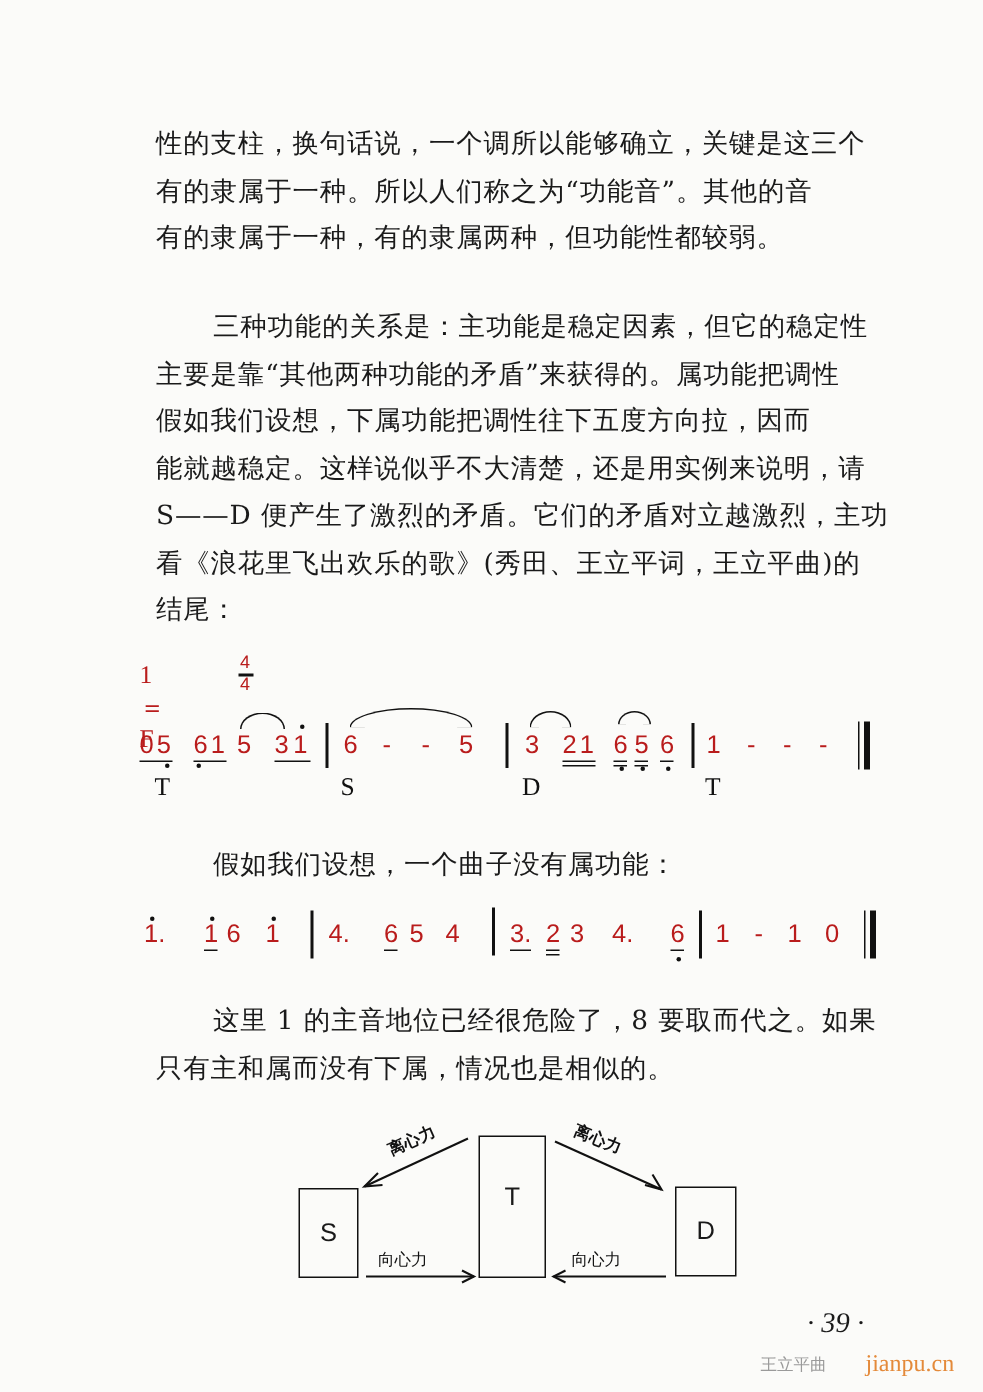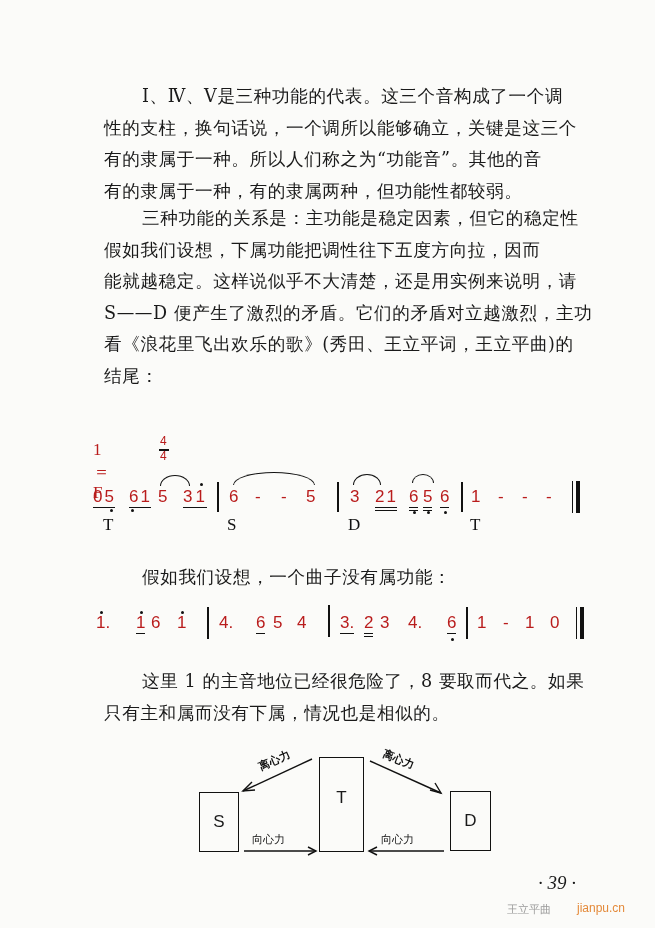--- a/index.html
+++ b/index.html
@@ -18,28 +18,28 @@
   .bar { position:absolute; width:1.6px; background:#111; }
   .tie { position:absolute; border:1.5px solid #111; border-bottom:none; border-radius:50% 50% 0 0 / 100% 100% 0 0; }
   .func { position:absolute; font-family:"Liberation Serif",serif; font-size:17px; font-weight:normal; color:#111; }
   .box { position:absolute; border:1.6px solid #111; background:transparent; display:flex; align-items:center; justify-content:center; font-family:"Liberation Sans",sans-serif; font-size:17px; }
   .lbl { position:absolute; font-family:"DejaVu Sans",sans-serif; font-size:11px; font-weight:bold; color:#111; }
 </style>
 </head>
 <body>
 
 <div class="para" style="top:81px;">
-  <p class="indent">Ⅰ、Ⅳ、Ⅴ是三种功能的代表。这三个音构成了一个调</p>
   <p>性的支柱，换句话说，一个调所以能够确立，关键是这三个</p>
   <p>有的隶属于一种。所以人们称之为“功能音”。其他的音</p>
   <p>有的隶属于一种，有的隶属两种，但功能性都较弱。</p>
 </div>
 
 <div class="para" style="top:203px;">
   <p class="indent">三种功能的关系是：主功能是稳定因素，但它的稳定性</p>
+  <p>主要是靠“其他两种功能的矛盾”来获得的。属功能把调性</p>
   <p>假如我们设想，下属功能把调性往下五度方向拉，因而</p>
   <p>能就越稳定。这样说似乎不大清楚，还是用实例来说明，请</p>
   <p>S——D 便产生了激烈的矛盾。它们的矛盾对立越激烈，主功</p>
   <p>看《浪花里飞出欢乐的歌》(秀田、王立平词，王立平曲)的</p>
   <p>结尾：</p>
 </div>
 
 <div style="position:absolute;left:0;top:0;">
   <span class="jp" style="left:93px;top:440px;font-family:'Liberation Serif',serif;">1＝F</span>
   <span class="jp" style="left:160px;top:434px;font-size:12px;">4</span>
@@ -162,13 +162,13 @@
   </svg>
 
   <span class="lbl" style="left:258px;top:753px;transform:rotate(-24deg);">离心力</span>
   <span class="lbl" style="left:382px;top:752px;transform:rotate(22deg);">离心力</span>
   <span class="lbl" style="left:252px;top:832px;font-weight:normal;">向心力</span>
   <span class="lbl" style="left:381px;top:832px;font-weight:normal;">向心力</span>
 </div>
 
 <span style="position:absolute;left:538px;top:872px;font-family:'Liberation Serif',serif;font-style:italic;font-size:19px;">· 39 ·</span>
 <span style="position:absolute;left:507px;top:902px;font-family:'DejaVu Sans',sans-serif;font-size:11px;color:#9a9a9a;">王立平曲</span>
-<span style="position:absolute;left:577px;top:901px;font-family:Liberation Sans, sans-serif;font-size:12px;color:#e48a3a;">jianpu.cn</span>
+<span style="position:absolute;left:577px;top:901px;font-family:Liberation Serif, serif;font-size:16px;color:#e48a3a;">jianpu.cn</span>
 
 </body></html>

